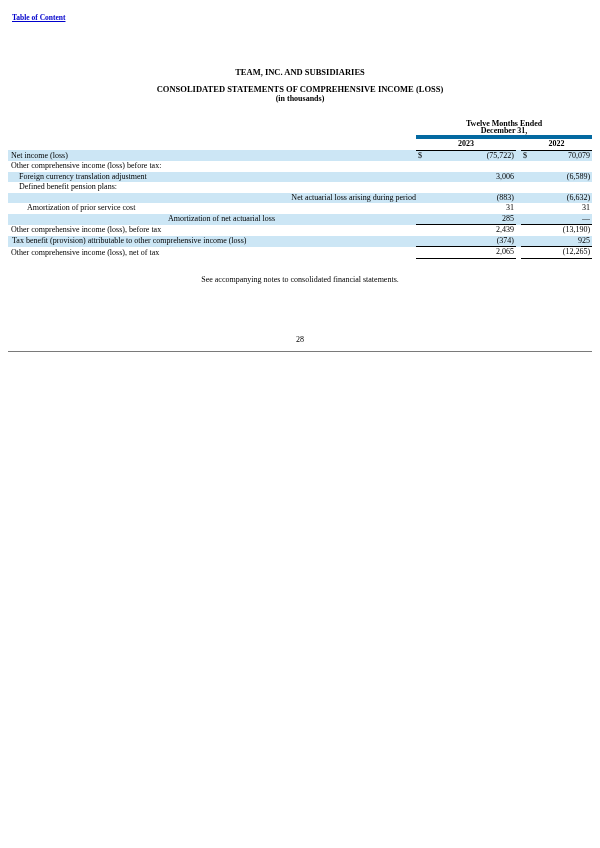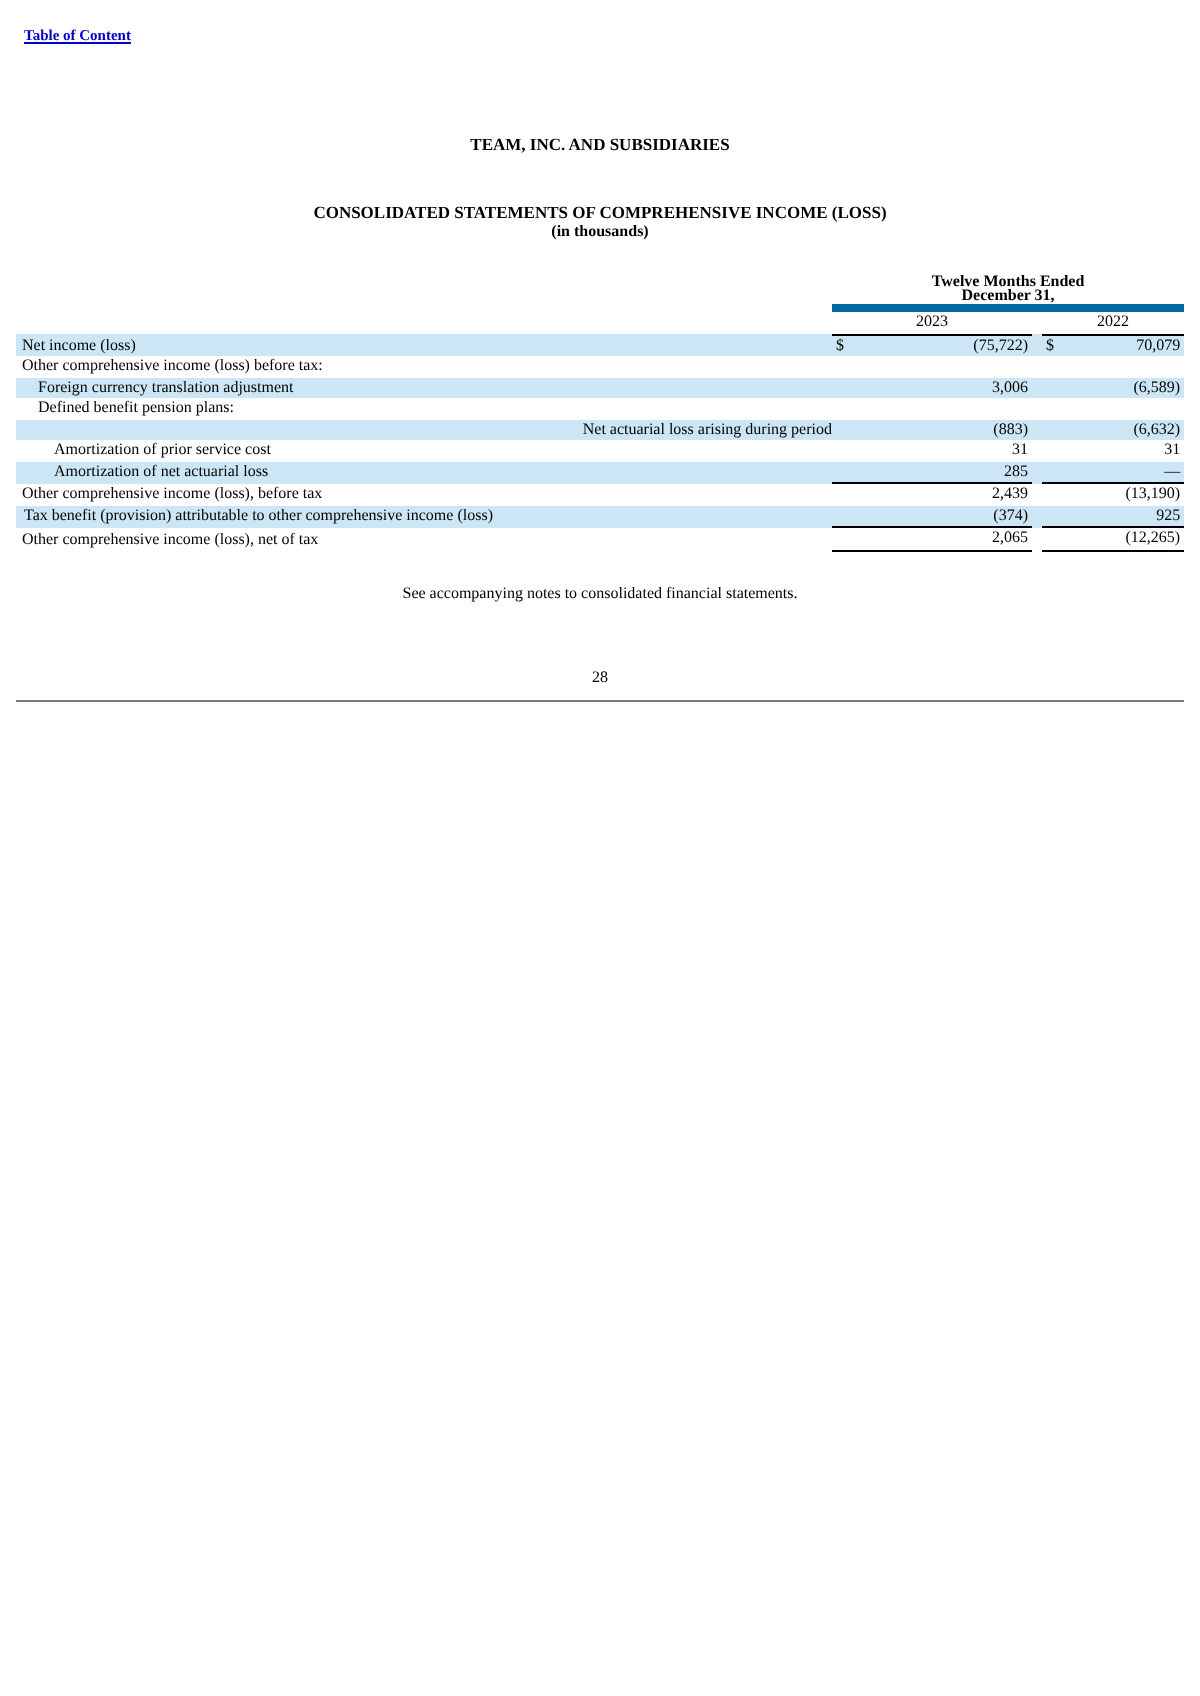--- a/index.html
+++ b/index.html
@@ -9,52 +9,52 @@
     font-family:"Liberation Serif", serif;
     color:#000; position:relative; overflow:hidden;
   }
   .toc-link {
     position:absolute; top:13px; left:12px;
     font-size:7.5px; font-weight:bold;
     color:var(--link,#0000cc); text-decoration:underline;
     cursor:pointer;
   }
   .title-block { padding-top:67px; text-align:center; }
-  .title-company { font-size:8.5px; font-weight:bold; line-height:10px; margin-bottom:24px; }
+  .title-company { font-size:8.5px; font-weight:bold; line-height:10px; margin-bottom:7px; }
   .title-statement { font-size:8.5px; font-weight:bold; line-height:10px; }
   .title-units { font-size:8px; font-weight:bold; line-height:9px; }
 
   table.fin {
     border-collapse:collapse; table-layout:fixed;
     width:584px; margin:17px 8px 0 8px;
   }
   table.fin td {
     font-size:8px; line-height:10.5px; vertical-align:bottom;
     white-space:nowrap; overflow:hidden;
   }
   .period-cell {
     text-align:center; font-weight:bold;
     font-size:6.8px; border-bottom:4px solid #0369a1; padding-bottom:1px;
   }
   .period-cell div { line-height:7px; }
   .year-cell {
-    text-align:center; font-weight:normal; font-size:7px; line-height:9px;
+    text-align:center; font-weight:bold; font-size:7px; line-height:9px;
     border-bottom:1px solid #000;
   }
   tr.hl td { background:var(--hl,#cce6f5);margin-left:31px; }
   .c-label { padding-left:3px; }
   .c-sym1, .c-sym2 { padding-left:2px; }
   .c-val1, .c-val2 { text-align:right; padding-right:2px; }
   tr.u-single .c-sym1, tr.u-single .c-val1,
   tr.u-single .c-sym2, tr.u-single .c-val2 { border-bottom:1px solid #000; }
   tr.u-double .c-sym1, tr.u-double .c-val1,
   tr.u-double .c-sym2, tr.u-double .c-val2 { border-bottom:3px double #000; }
 
   .footnote { text-align:center; font-size:8px; line-height:9px; margin-top:16px; }
-  .page-number { text-align:center; font-size:8px; line-height:9px; margin-top:33px; }
+  .page-number { text-align:center; font-size:8px; line-height:9px; margin-top:51px; }
   .page-divider { width:584px; margin:7px 8px 0 8px; border-top:1px solid #7a7a7a; }
 </style>
 </head>
 <body style="--hl: #cce6f5; --link: #0000cc;">
 
 <a class="toc-link">Table of Content</a>
 
 <div class="title-block">
   <div class="title-company">TEAM, INC. AND SUBSIDIARIES</div>
   <div class="title-statement">CONSOLIDATED STATEMENTS OF COMPREHENSIVE INCOME (LOSS)</div>
@@ -128,21 +128,21 @@
   </tr>
       <tr>
     <td class="c-label" style="padding-left: 19px;">Amortization of prior service cost</td>
     <td class="c-sym1"></td>
     <td class="c-val1">31</td>
     <td class="c-gap"></td>
     <td class="c-sym2"></td>
     <td class="c-val2">31</td>
   </tr>
       <tr class="hl u-single">
-    <td class="c-label" style="padding-left: 19px;">Amortization of net actuarial loss</td>
+    <td class="c-label" style="padding-left: 19px; text-align: center;">Amortization of net actuarial loss</td>
     <td class="c-sym1"></td>
     <td class="c-val1">285</td>
     <td class="c-gap"></td>
     <td class="c-sym2"></td>
     <td class="c-val2">—</td>
   </tr>
       <tr>
     <td class="c-label" style="padding-left: 3px;">Other comprehensive income (loss), before tax</td>
     <td class="c-sym1"></td>
     <td class="c-val1">2,439</td>

